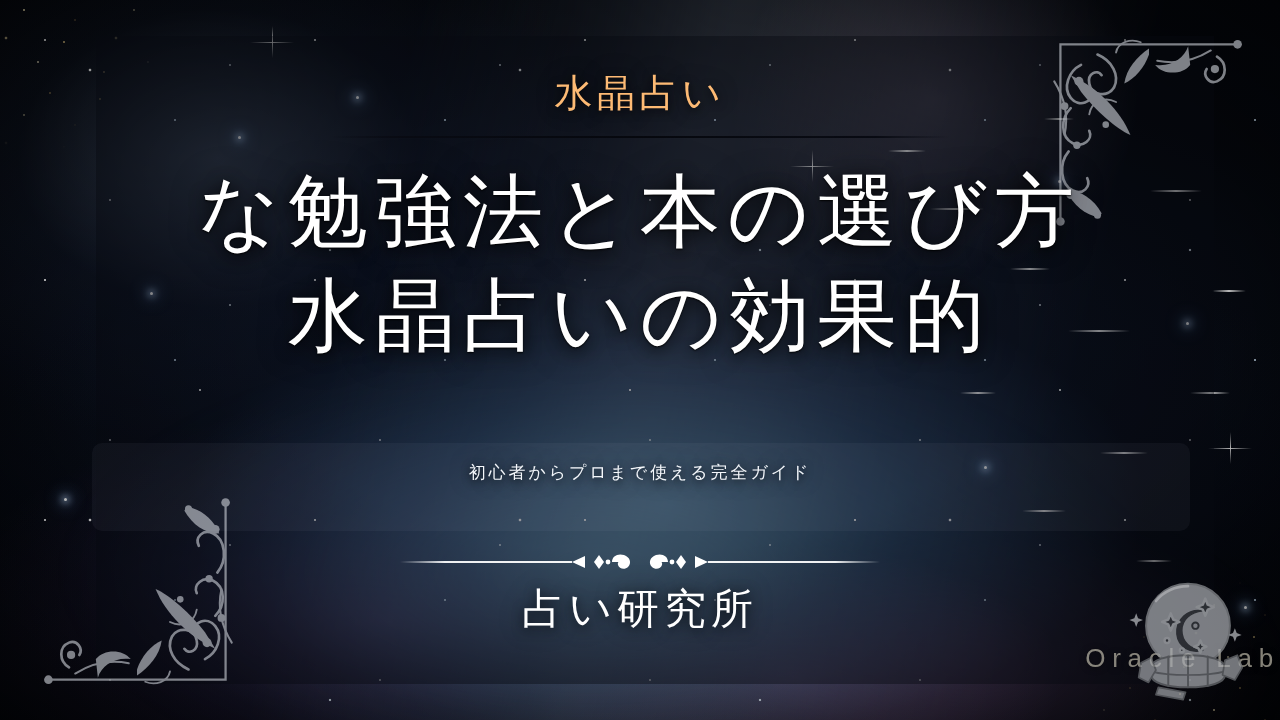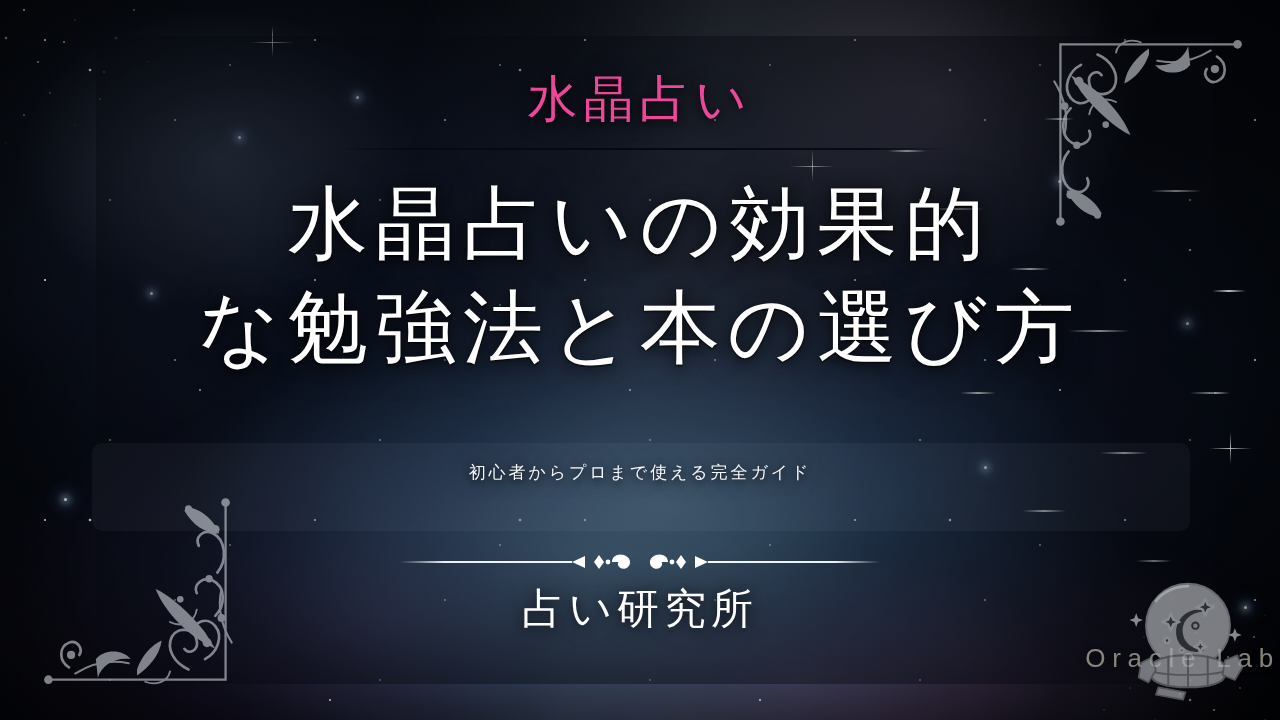--- a/index.html
+++ b/index.html
@@ -164,23 +164,23 @@
   .fil-bl { left:34px;   bottom:30px; transform:scaleY(-1); }
 
   
   .content {
     position:absolute; inset:0;
     display:flex; flex-direction:column; align-items:center;
   }
 
   .eyebrow {
     margin-top:74px;
-    font-size:50px;
+    font-size:38px;
     letter-spacing:.12em;
-    color:#ec4899;
+    color:#fdba74;
     font-family:"Liberation Serif", serif;
     font-weight:400;
     text-shadow:0 2px 10px rgba(0,0,0,.75), 0 0 24px rgba(0,0,0,.45);
     line-height:1;
   }
 
   .rule {
     margin-top:24px;
     width:620px; height:2px;
     background:linear-gradient(90deg, rgba(10,12,20,0) 0%, rgba(8,10,18,.95) 12%, rgba(6,8,14,1) 50%, rgba(8,10,18,.95) 88%, rgba(10,12,20,0) 100%);
@@ -372,22 +372,22 @@
       <circle cx="142" cy="88" r="3.2" fill="#c9cdd4" stroke="none"></circle>
     </svg>
   </div>
 
   <div class="content">
     <div class="eyebrow">水晶占い</div>
 
     <div class="rule"></div>
 
     <div class="title">
+      <span class="ln">な勉強法と本の選び方</span>
       <span class="ln">水晶占いの効果的</span>
-      <span class="ln">な勉強法と本の選び方</span>
     </div>
   </div>
 
   <div class="subtitle-band"></div>
   <div class="subtitle">初心者からプロまで使える完全ガイド</div>
 
   <div class="divider">
     <div class="div-line"></div>
     <svg class="div-orn" viewBox="0 0 68 22">
       <path d="M0 11 L13 5 L13 17 Z" fill="#ffffff"></path>

